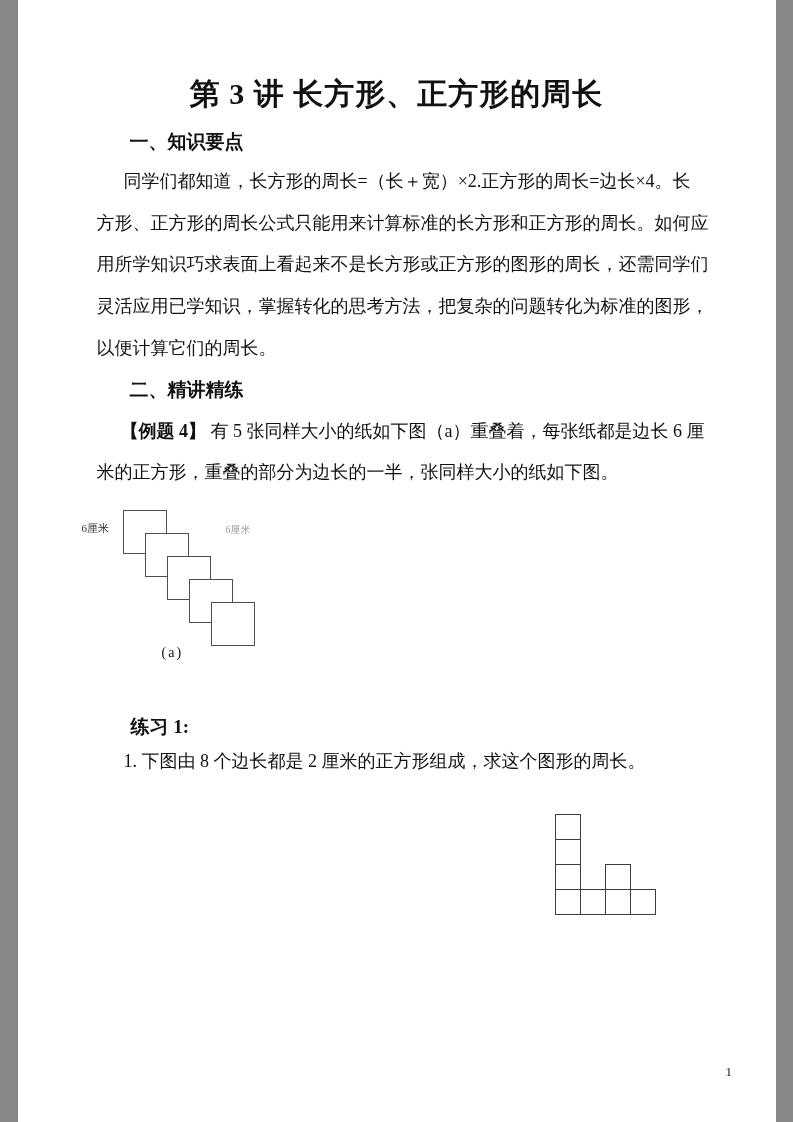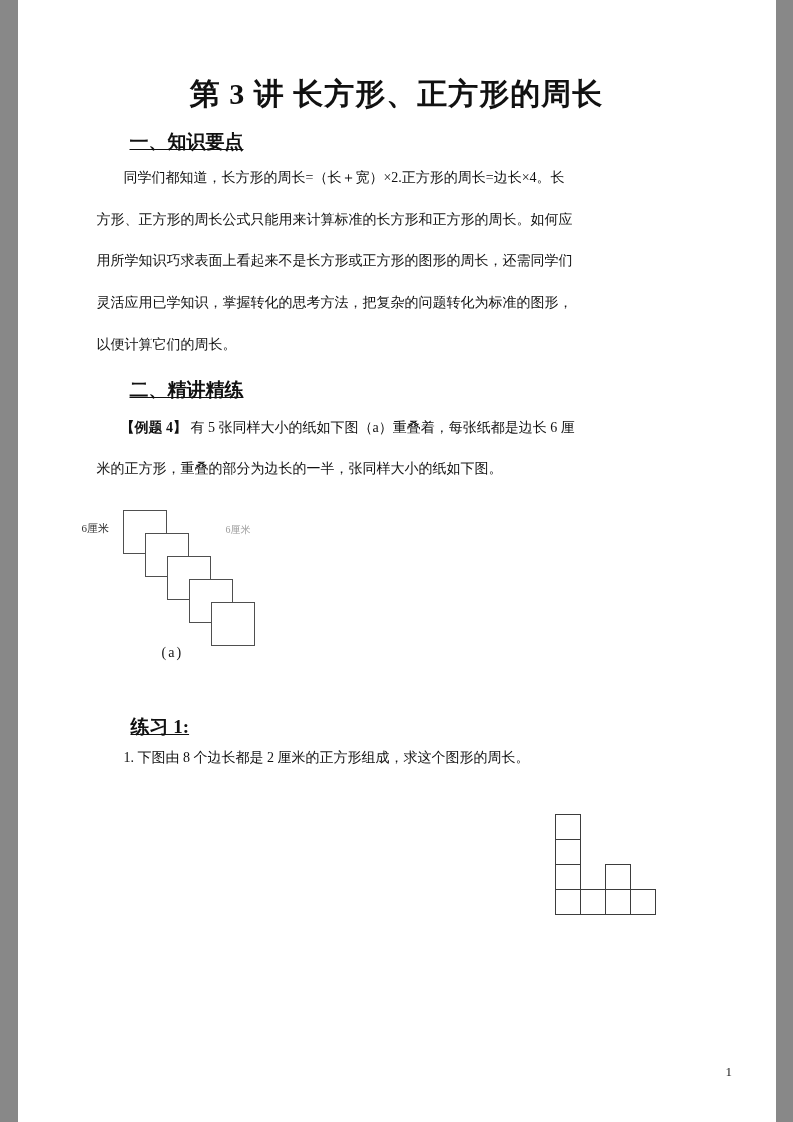--- a/index.html
+++ b/index.html
@@ -16,22 +16,22 @@
   .abs { position: absolute; white-space: nowrap; }
   .title {
     position: absolute;
     top: 74px; left: 0; width: 100%;
     margin: 0;
     text-align: center;
     font-size: 30px;
     font-weight: bold;
     letter-spacing: 1px;
   }
-  .heading { font-size: 19px; font-weight: bold; text-decoration: underline; }
-  .bodyline { font-size: 14px; }
+  .heading { font-size: 19px; font-weight: bold; }
+  .bodyline { font-size: 18px; }
   .bold { font-weight: bold; }
 
   
   .figure-a {
     position: absolute;
     left: 60px; top: 505px;
     width: 255px; height: 165px;
   }
   .figure-a .sq {
     position: absolute;

